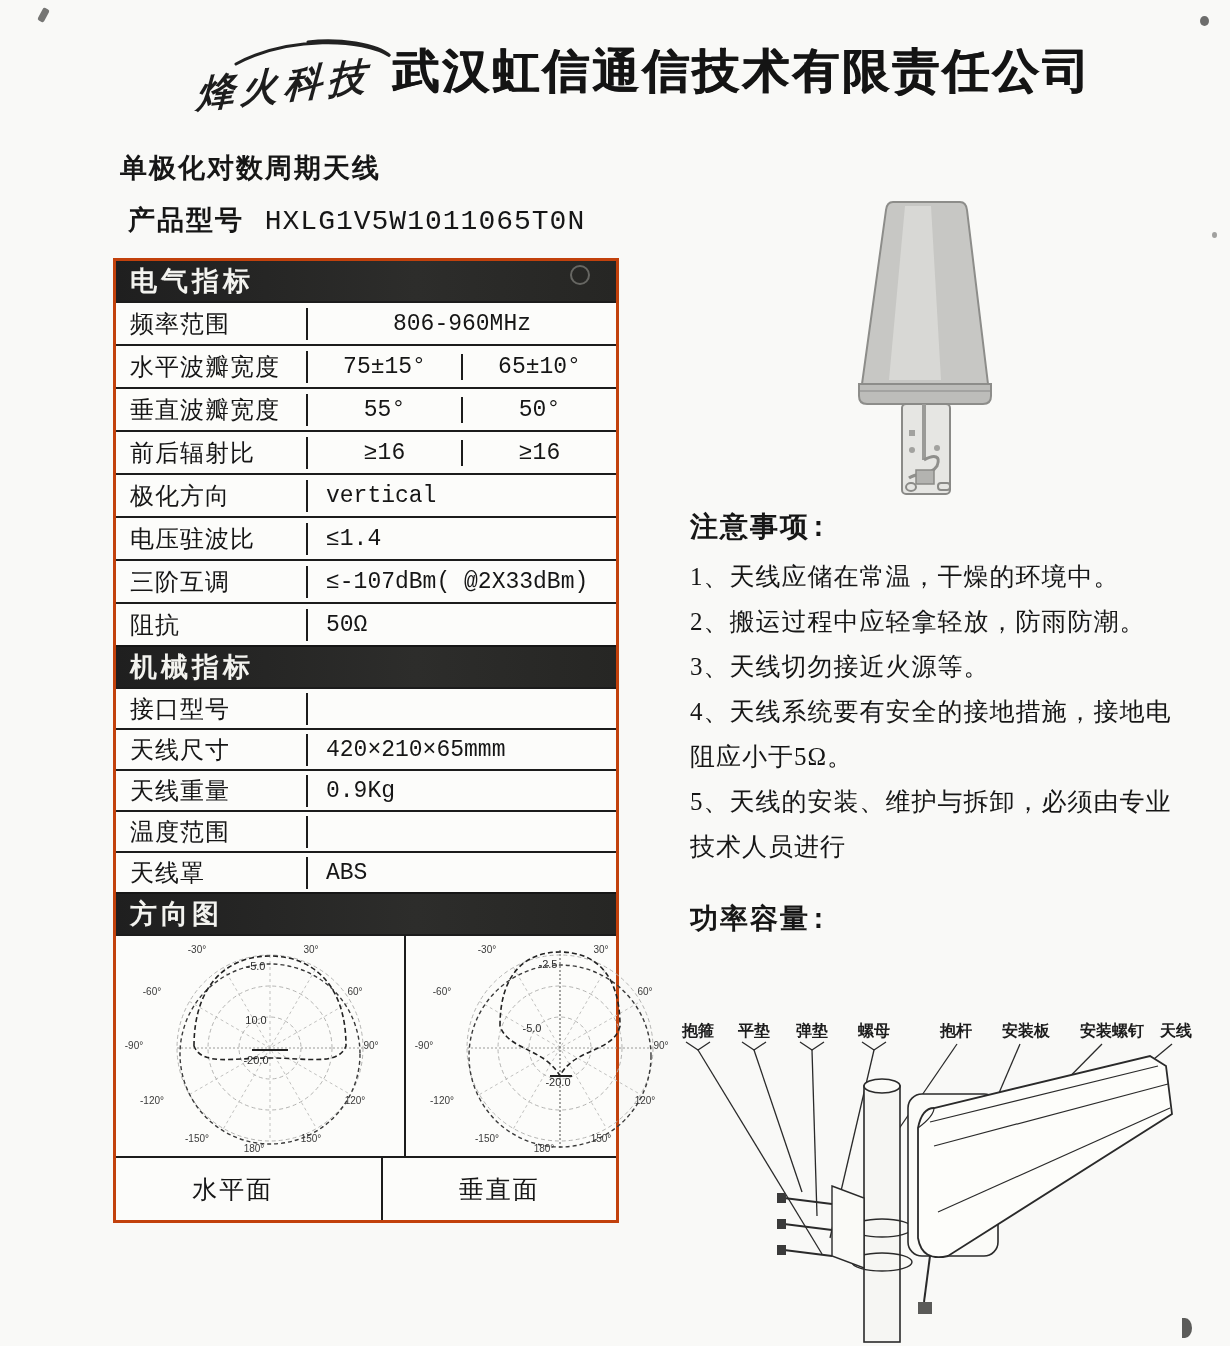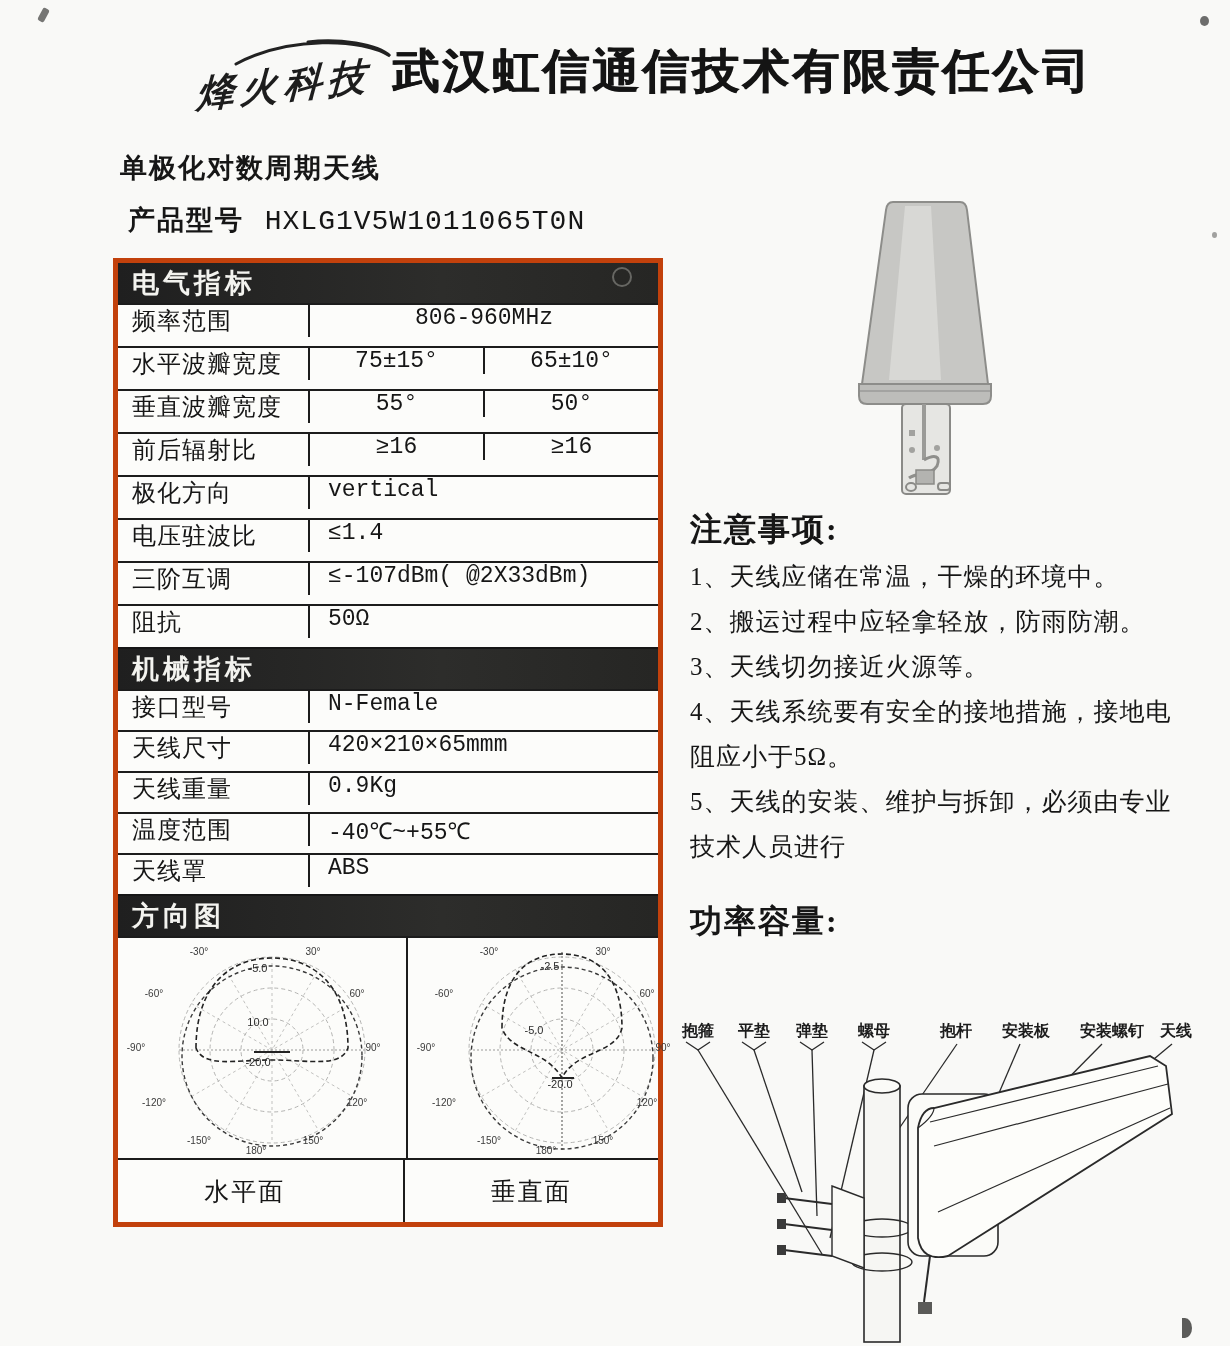--- a/index.html
+++ b/index.html
@@ -32,38 +32,38 @@
   .doc-title{
     position:absolute;left:120px;top:150px;
     font-family:"Liberation Sans","DejaVu Sans",sans-serif;
     font-size:27px;font-weight:bold;letter-spacing:2px;
   }
   .model-line{position:absolute;left:120px;top:202px;font-size:27px;white-space:nowrap;}
   .model-label{font-family:"Liberation Sans","DejaVu Sans",sans-serif;font-weight:bold;letter-spacing:2px;margin-left:8px;}
   .model-value{font-family:"Liberation Mono","DejaVu Sans Mono",monospace;font-size:28px;margin-left:14px;letter-spacing:1px;}
   
   .spec-table{
-    position:absolute;left:113px;top:258px;width:550px;
-    border:5px solid #c2410c;background:#fcfcfa;
+    position:absolute;left:113px;top:258px;width:506px;
+    border:3px solid #c2410c;background:#fcfcfa;
     box-sizing:border-box;
   }
   .sec-bar{
     height:40px;background:linear-gradient(90deg,#1f1f1f,#2d2d2b 60%,#262624);
     color:#f3f3ef;line-height:40px;padding-left:14px;
     font-family:"Liberation Sans","DejaVu Sans",sans-serif;
     font-size:27px;font-weight:bold;letter-spacing:4px;
     position:relative;
   }
   .sec-bar.inner{border-top:2px solid #161616;}
   .stamp{
     position:absolute;right:26px;top:4px;width:16px;height:16px;
     border:2px solid #9a9a96;border-radius:50%;opacity:.55;
   }
   .row{
-    display:flex;align-items:flex-start;height:43px;
+    display:flex;align-items:center;height:43px;
     border-top:2px solid #1c1c1c;box-sizing:border-box;
     font-size:24px;
   }
   .row.mech{height:41px;}
   .cell{display:flex;align-items:center;box-sizing:border-box;}
   .lbl{width:192px;padding-left:14px;letter-spacing:1px;border-right:2px solid #1c1c1c;}
   .val{flex:1;justify-content:center;font-family:"Liberation Mono","DejaVu Sans Mono",monospace;font-size:23px;}
   .val.second{border-left:2px solid #1c1c1c;}
   .valspan{flex:1;padding-left:18px;font-family:"Liberation Mono","DejaVu Sans Mono",monospace;font-size:23px;}
   
@@ -74,22 +74,22 @@
   .cap{flex:1;display:flex;align-items:center;justify-content:center;
        font-size:25px;letter-spacing:2px;}
   .cap.right{border-left:2px solid #1c1c1c;margin-left:31px;}
   .ang{position:absolute;font-family:"Liberation Sans","DejaVu Sans",sans-serif;
        font-size:10px;color:#3a3a3a;transform:translate(-50%,-50%);white-space:nowrap;}
   .scale{position:absolute;font-family:"Liberation Sans","DejaVu Sans",sans-serif;
        font-size:11px;color:#2b2b2b;transform:translate(-50%,-50%);white-space:nowrap;}
   
   .notes-head,.install-head{
     position:absolute;left:690px;
-    font-family:Liberation Serif, serif;
-    font-size:32px;font-weight:bold;letter-spacing:2px;
+    font-family:Liberation Mono, monospace;
+    font-size:28px;font-weight:bold;letter-spacing:2px;
   }
   .notes{position:absolute;left:690px;top:554px;width:492px;font-size:25px;line-height:45px;letter-spacing:1px;}
   .note-item{margin:0;}
   
   .artifact{position:absolute;background:#4a4a48;border-radius:2px;}
   .a-tl{left:40px;top:8px;width:7px;height:14px;transform:rotate(28deg);opacity:.75;}
   .a-tr{left:1200px;top:16px;width:9px;height:10px;border-radius:50%;opacity:.8;}
   .a-r{left:1212px;top:232px;width:5px;height:6px;border-radius:50%;opacity:.5;}
   .a-br{left:1182px;top:1318px;width:10px;height:20px;border-radius:0 70% 70% 0/0 50% 50% 0;opacity:.9;}
 </style>
@@ -159,33 +159,31 @@
       <div class="cell lbl">阻抗</div>
       <div class="cell valspan">50Ω</div>
     </div>
 
     <div class="sec-bar inner">
       <span>机械指标</span>
     </div>
 
     <div class="row mech">
       <div class="cell lbl">接口型号</div>
-      <div class="cell valspan">N-Female</div>
     </div>
     <div class="row mech">
       <div class="cell lbl">天线尺寸</div>
       <div class="cell valspan">420×210×65mmm</div>
     </div>
     <div class="row mech">
       <div class="cell lbl">天线重量</div>
       <div class="cell valspan">0.9Kg</div>
     </div>
     <div class="row mech">
       <div class="cell lbl">温度范围</div>
-      <div class="cell valspan">-40℃~+55℃</div>
     </div>
     <div class="row mech">
       <div class="cell lbl">天线罩</div>
       <div class="cell valspan">ABS</div>
     </div>
 
     <div class="sec-bar inner">
       <span>方向图</span>
     </div>
 

